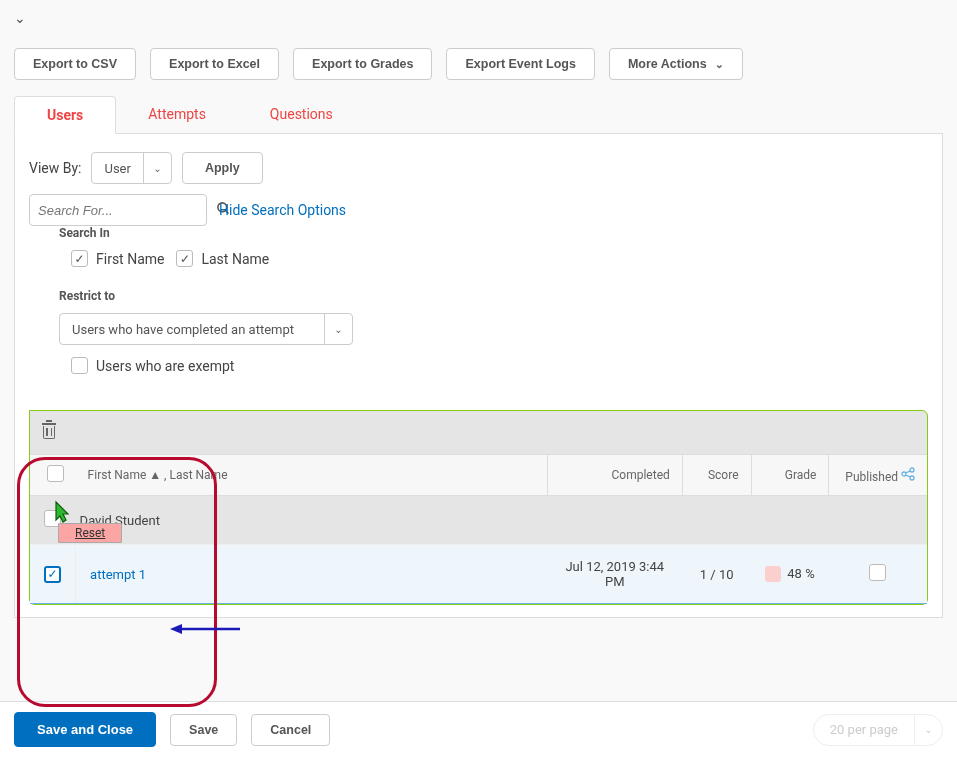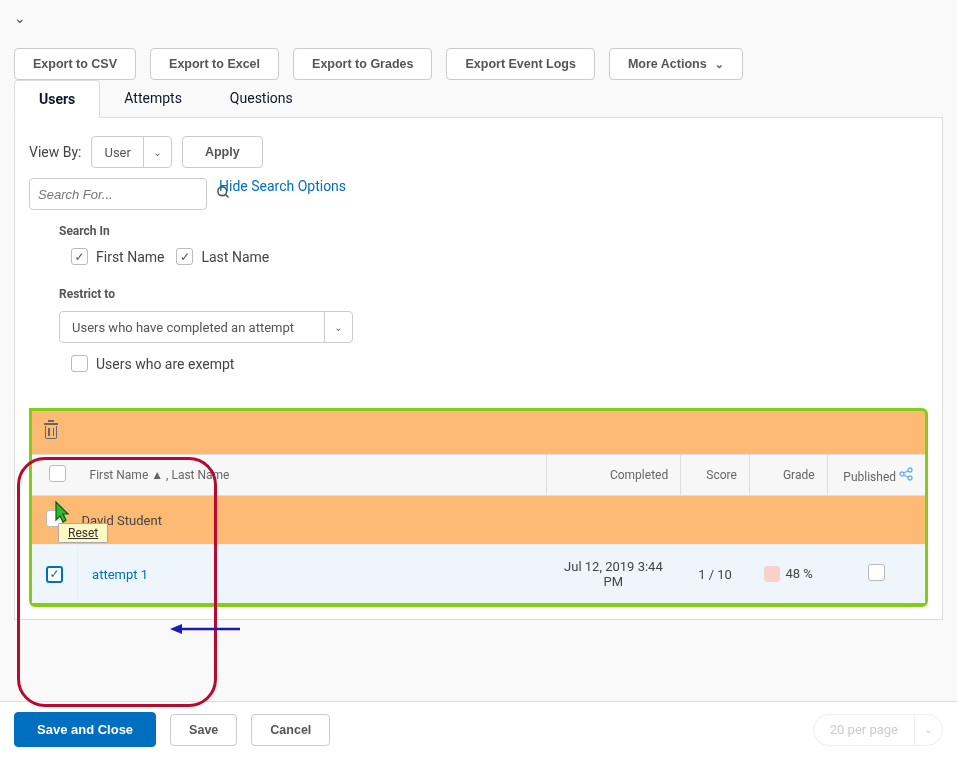--- a/index.html
+++ b/index.html
@@ -27,20 +27,21 @@
     font-weight: 400;
     color: #555;
   }
   .page-title-caret {
     font-size: 14px;
     color: #555;
   }
   .toolbar {
     display: flex;
     gap: 14px;
+    margin-bottom: 16px;
   }
   .btn {
     background: #fff;
     border: 1px solid #ccc;
     border-radius: 4px;
     padding: 8px 18px;
     font-size: 12.5px;
     color: #555;
     cursor: pointer;
     font-weight: 600;
@@ -51,23 +52,23 @@
   .btn-caret {
     font-size: 11px;
     color: #666;
   }
   
   .tabs {
     display: flex;
     border-bottom: 1px solid #ddd;
   }
   .tab {
-    padding: 10px 24px;
+    padding: 10px 32px;
     font-size: 14px;
-    color: #0f172a;
+    color: #ef4444;
     cursor: pointer;
     position: relative;
   }
   .tab.active {
     font-weight: 700;
     background: #fff;
     border: 1px solid #ddd;
     border-bottom: 1px solid #fff;
     border-radius: 4px 4px 0 0;
     margin-bottom: -1px;
@@ -106,23 +107,22 @@
     height: 100%;
     width: 28px;
     display: flex;
     align-items: center;
     justify-content: center;
     font-size: 10px;
     color: #666;
   }
   .search-row {
     display: flex;
-    align-items: flex-start;
+    align-items: center;
     gap: 12px;
-    margin-bottom: 14px;
   }
   .searchbox {
     display: flex;
     align-items: center;
     border: 1px solid #ccc;
     border-radius: 4px;
     height: 32px;
     width: 178px;
     background: #fff;
     padding: 0 8px;
@@ -180,23 +180,23 @@
     font-size: 14px;
     color: #444;
   }
   .restrict-select {
     width: 294px;
   }
   .restrict-area { margin-bottom: 36px; }
   .restrict-check { margin-top: 12px; display:flex; align-items:center; gap:8px; font-size:14px; color:#444; }
   
   .table-container {
-    border: 3px solid #84cc16;
+    border: 1px solid #84cc16;
     border-radius: 0 6px 6px 6px;
-    background: #fdba74;
+    background: #e5e5e5;
   }
   .trash-row {
     padding: 10px;
   }
   .trash-btn {
     width: 18px;
     height: 20px;
     position: relative;
     display: inline-block;
     cursor: pointer;
@@ -338,23 +338,23 @@
   .anno-cursor {
     position:absolute;
     left:50px;
     top:500px;
     pointer-events:none;
   }
   .anno-tooltip {
     position:absolute;
     left:58px;
     top:523px;
-    background:#fef9c3;
+    background:#fca5a5;
     border:1px solid #aaa;
-    padding:2px 9px;
+    padding:2px 16px;
     font-size:12px;
     color:#333;
     pointer-events:none;
     border-radius:1px;
     text-decoration:underline;
   }
   .anno-arrow {
     position:absolute;
     left:170px;
     top:622px;

